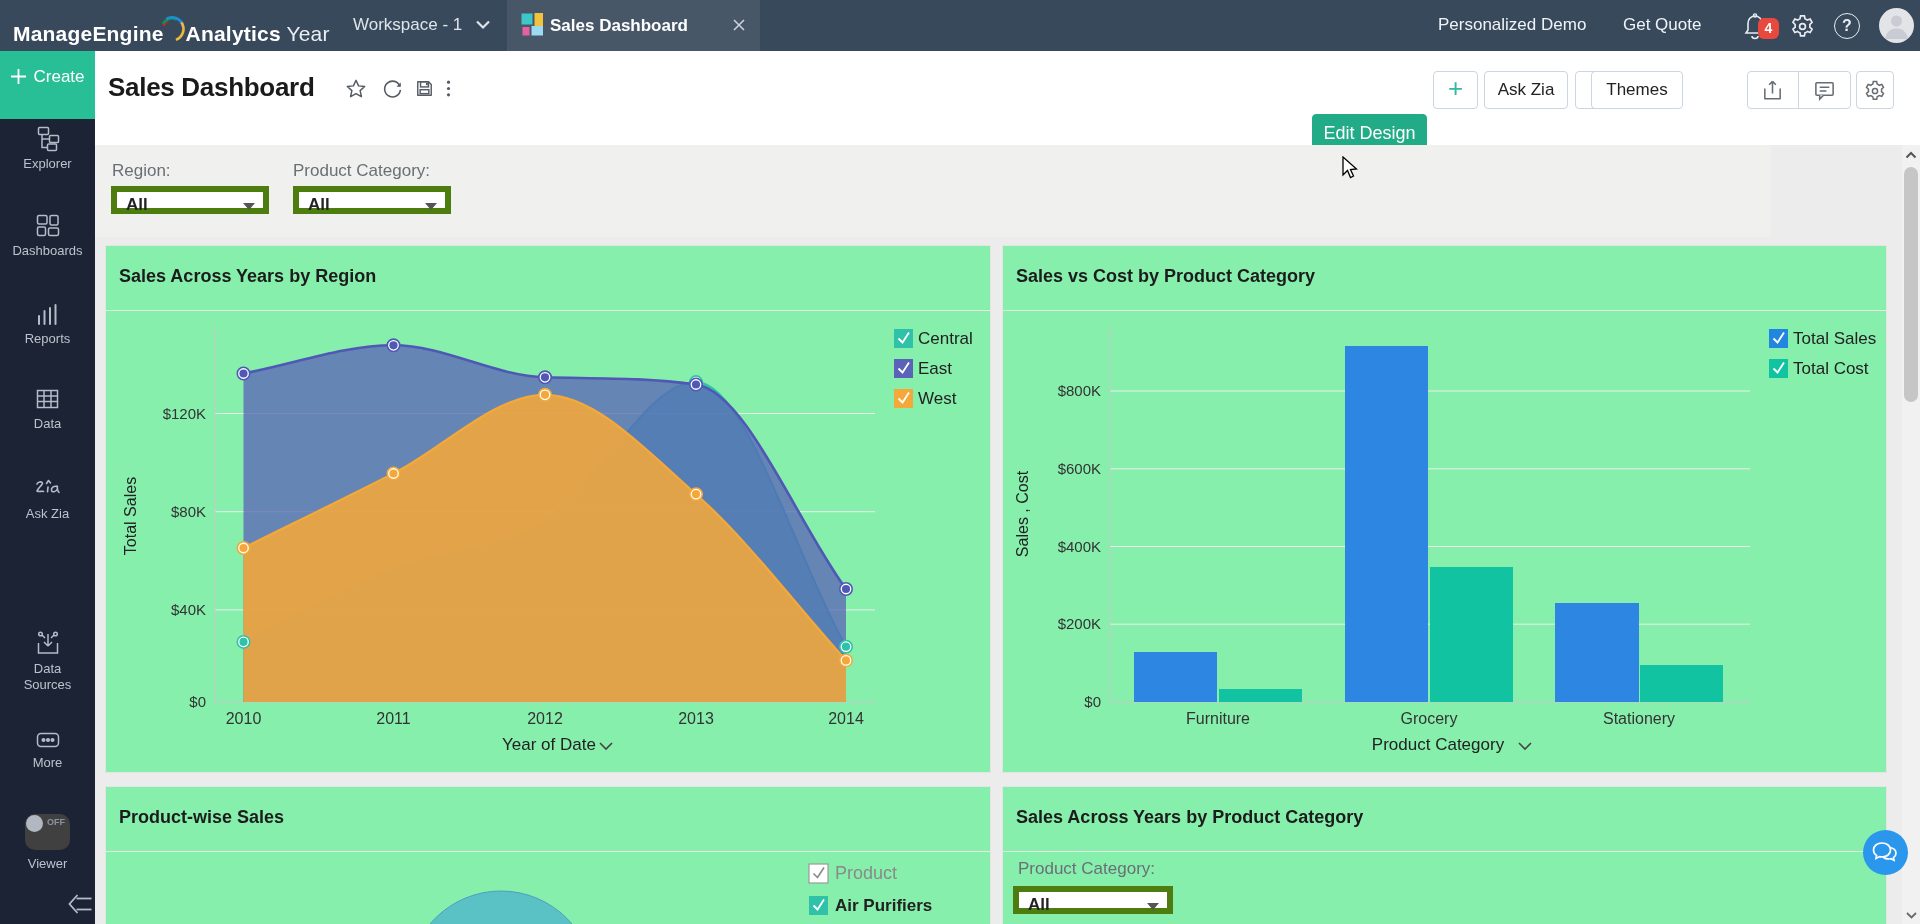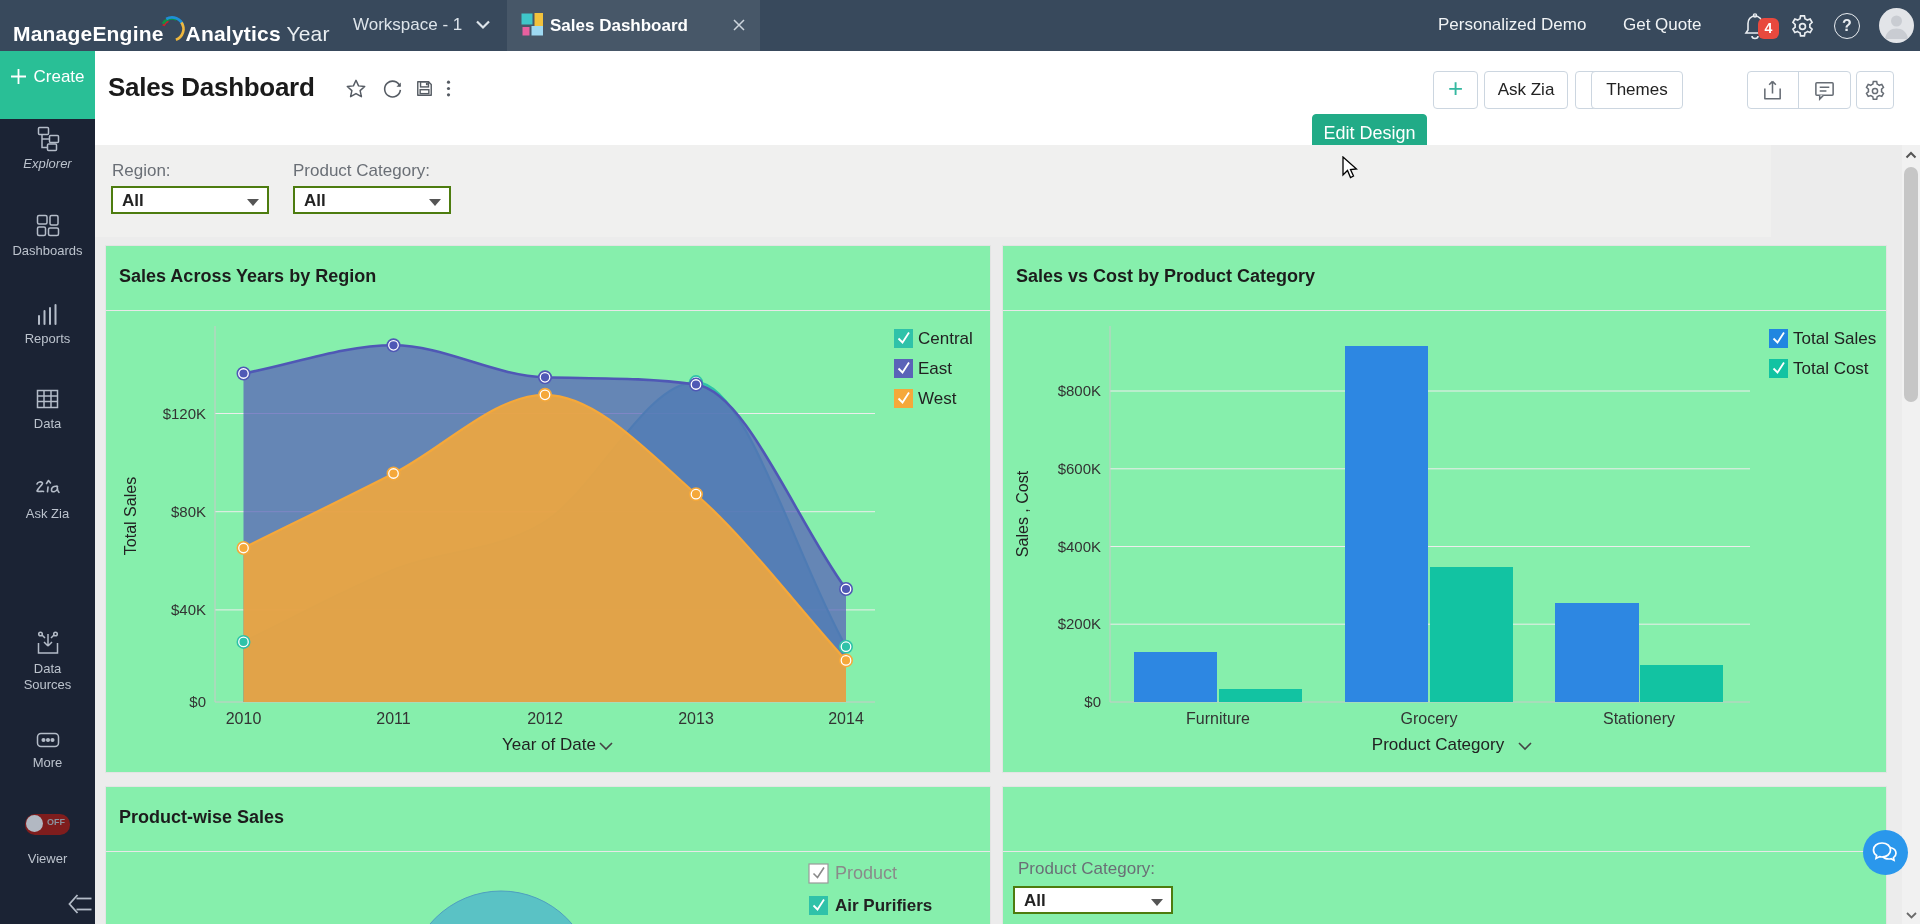--- a/index.html
+++ b/index.html
@@ -24,21 +24,21 @@
 .navitem svg { display:block; margin:0 auto 4px auto; }
 
 
 #mainhdr { position:absolute; left:95px; top:51px; width:1825px; height:94px; background:#fff; }
 #dashtitle { position:absolute; left:13px; top:21px; font-size:26px; letter-spacing:-0.3px; font-weight:700; color:#1a1a1a; }
 .btn { position:absolute; top:20px; height:38px; border:1px solid #ccd6e0; border-radius:4px; background:#fff; font-size:17px; color:#222; text-align:center; line-height:36px; }
 
 
 #filters { position:absolute; left:95px; top:145px; width:1676px; height:92px; background:#f0f0ef; }
 .flabel { position:absolute; top:16px; font-size:17px; color:#6a6f76; }
-.fdd { position:absolute; top:41px; height:28px; background:#fff; border:2px solid #4d7c0f; font-size:17px; font-weight:700; color:#222; line-height:26px; padding-left:9px; }
+.fdd { position:absolute; top:41px; height:28px; background:#fff; border:6px solid #4d7c0f; font-size:17px; font-weight:700; color:#222; line-height:26px; padding-left:9px; }
 .fdd .tri { position:absolute; right:8px; top:11px; width:0; height:0; border-left:6px solid transparent; border-right:6px solid transparent; border-top:7px solid #555; }
 
 
 .card { position:absolute; background:#86efac; border:1px solid #e4e4e4; }
 .ctitle { position:absolute; left:13px; top:20px; font-size:18px; font-weight:700; color:#1c1c1c; }
 .cdivide { position:absolute; left:0; right:0; top:64px; height:1px; background:#e8e8e8; }
 
 
 #sctrack { position:absolute; left:1902px; top:145px; width:18px; height:779px; background:#f1f1f1; }
 #scthumb { position:absolute; left:2px; top:22px; width:14px; height:235px; background:#c6c6c6; border-radius:7px; }
@@ -87,21 +87,21 @@
     <circle cx="17.5" cy="17.5" r="17.5" fill="#e2e4e8"></circle>
     <circle cx="17.5" cy="13" r="5.5" fill="#c9ccd2"></circle>
     <path d="M6 31 C7 23.5 12 20.5 17.5 20.5 C23 20.5 28 23.5 29 31 Z" fill="#c9ccd2"></path>
   </svg>
 </div>
 <div id="sidebar">
   <div id="createbtn"><svg width="17" height="17" viewBox="0 0 17 17" style="vertical-align:-3px; margin-right:6px;">
         <path d="M8.5 1 V16 M1 8.5 H16" stroke="#fff" stroke-width="1.8"></path>
       </svg>Create</div>
 
-  <div class="navitem" style="top:73px;font-style:italic;">
+  <div class="navitem" style="top:73px;">
     <svg width="28" height="28" viewBox="0 0 28 28" fill="none" stroke="#b4bcc8" stroke-width="1.5">
       <rect x="4.5" y="3.5" width="10" height="7" rx="1"></rect>
       <rect x="15.5" y="11.5" width="9" height="7" rx="1"></rect>
       <rect x="13.5" y="20" width="9" height="6.5" rx="1"></rect>
       <path d="M8 10.5 V15 H15.5 M8 15 V23.5 H13.5"></path>
     </svg>
     Explorer
   </div>
   <div class="navitem" style="top:161px;">
     <svg width="27" height="27" viewBox="0 0 27 27" fill="none" stroke="#b4bcc8" stroke-width="1.5">
@@ -150,21 +150,21 @@
   <div class="navitem" style="top:678px;">
     <svg width="28" height="22" viewBox="0 0 28 22" fill="none" stroke="#b4bcc8" stroke-width="1.5">
       <rect x="3.5" y="4.5" width="21" height="13" rx="3.5"></rect>
       <circle cx="9.5" cy="11" r="1.3" fill="#b4bcc8"></circle>
       <circle cx="14" cy="11" r="1.3" fill="#b4bcc8"></circle>
       <circle cx="18.5" cy="11" r="1.3" fill="#b4bcc8"></circle>
     </svg>
     More
   </div>
   <div class="navitem" style="top:763px;">
-    <div style="width:45px; height:21px; margin:0 auto 16px auto; background:#7f1d1d; border-radius:10px; position:relative;">
+    <div style="width:45px; height:36px; margin:0 auto 6px auto; background:#404040; border-radius:10px; position:relative;">
       <div style="position:absolute; left:1px; top:1px; width:17px; height:17px; border-radius:50%; background:#b2b8c2;"></div>
       <div style="position:absolute; right:5px; top:3px; font-size:9px; color:#8b929d; font-weight:700;">OFF</div>
     </div>
     Viewer
   </div>
   <svg class="navitem" style="top:841px; left:33px;" width="30" height="24" viewBox="0 0 30 24" fill="none" stroke="#b4bcc8" stroke-width="1.8">
     <path d="M11 6.5 H26"></path>
     <path d="M11 17.5 H26"></path>
     <path d="M12 3 L4 12 L12 21"></path>
   </svg>
@@ -354,20 +354,21 @@
     <rect x="703" y="77" width="19" height="19" fill="#fff" stroke="#9a9a9a" stroke-width="1.2"></rect>
     <path d="M707.5 86.5 L711.5 90.5 L718 80.5" fill="none" stroke="#8a8a8a" stroke-width="1.6"></path>
     <text x="729" y="92" font-size="18" fill="#8a8a8a">Product</text>
     <rect x="703" y="109" width="19" height="19" fill="#2fc2a9"></rect>
     <path d="M707.5 118.5 L711.5 122.5 L718 112.5" fill="none" stroke="#fff" stroke-width="1.8"></path>
     <text x="729" y="124" font-size="17" fill="#222" font-weight="bold">Air Purifiers</text>
   </svg>
 </div>
 
 <div class="card" id="card4" style="left:1002px; top:786px; width:885px; height:150px;">
+  <div class="ctitle">Sales Across Years by Product Category</div>
   <div class="cdivide"></div>
   <div class="flabel" style="left:15px; top:72px;">Product Category:</div>
   <div class="fdd" style="left:10px; top:99px; width:160px;">All<span class="tri"></span></div>
 </div>
 
 <div id="sctrack">
     <div id="scthumb"></div>
   </div>
 <svg class="abs" style="left:1902px; top:148px;" width="18" height="14" viewBox="0 0 17 14">
     <path d="M4 9.5 L8.5 5 L13 9.5" fill="none" stroke="#555" stroke-width="2"></path>

